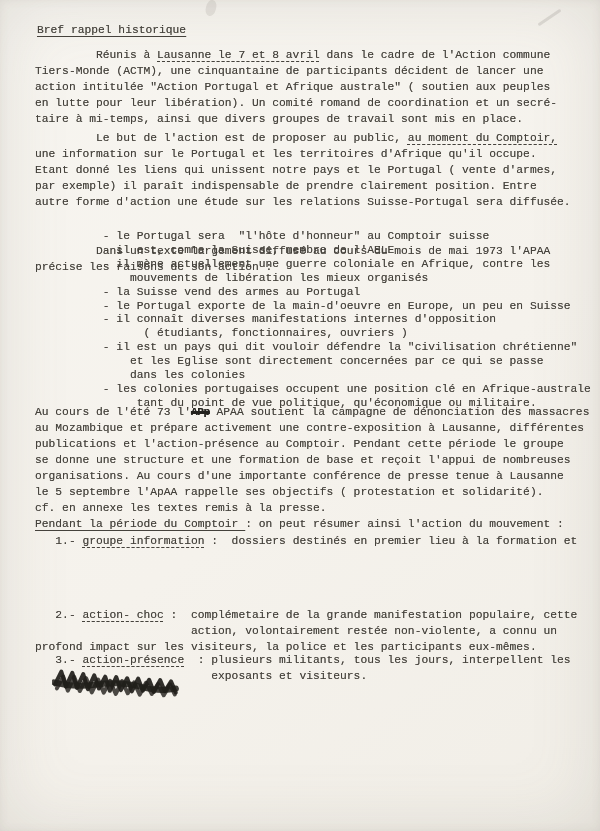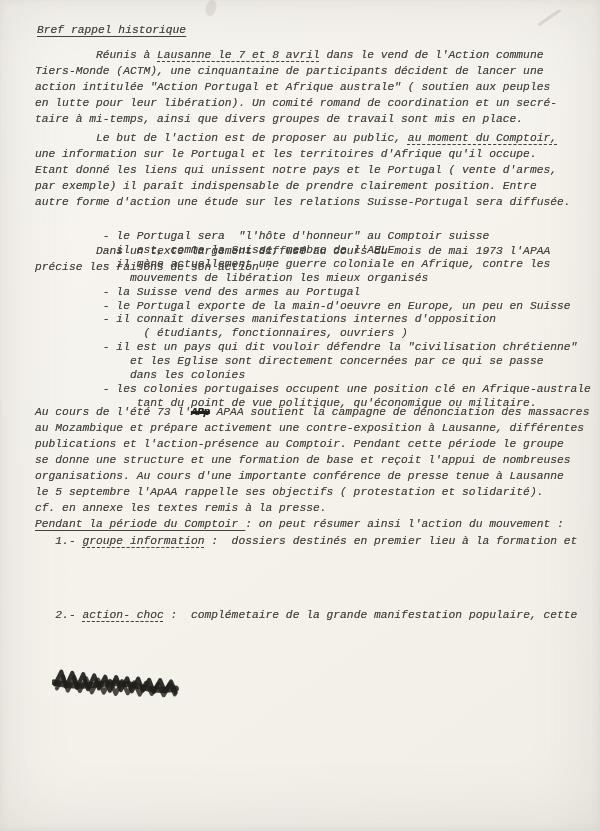--- a/index.html
+++ b/index.html
@@ -7,21 +7,20 @@
     position:relative;
     width:600px;height:831px;
     margin:0 auto;
     background:linear-gradient(145deg,#f7f5f0 0%,#f5f2ec 55%,#f1eee7 100%);
     box-shadow:inset 0 0 70px rgba(120,112,98,.16), inset 0 0 10px rgba(120,112,98,.10);
     overflow:hidden;
     font-family:"Liberation Mono","DejaVu Sans Mono",monospace;
     font-size:11.3px;
     color:#45423c;
     text-shadow:0 0 .4px rgba(60,56,50,.55);
-    font-style:italic;
   }
   .blk{position:absolute;left:35px;white-space:pre;line-height:16px;}
   .blk.tight{line-height:13.9px;}
   .u-solid{text-decoration:underline;text-decoration-thickness:1.2px;text-underline-offset:3px;}
   .u-dash{text-decoration:underline dashed;text-decoration-thickness:1.1px;text-underline-offset:3px;text-align:right;}
   .strike{
     font-weight:bold;color:#23211d;
     text-decoration:line-through;text-decoration-thickness:3px;
     letter-spacing:-.5px;
   }
@@ -34,21 +33,21 @@
 </head>
 <body>
 
 <div class="page">
 
   <div class="smudge" id="smudge-top-center"></div>
   <div class="smudge" id="smudge-top-right"></div>
 
   <div class="blk title" style="left:37px;top:22px;"><span class="u-solid">Bref rappel historique</span></div>
 
-  <div class="blk" style="top:47px;"><span>         Réunis à </span><span class="u-dash">Lausanne le 7 et 8 avril</span><span> dans le vend de l'Action commune</span><div>Tiers-Monde (ACTM), une cinquantaine de participants décident de lancer une
+  <div class="blk" style="top:47px;"><span>         Réunis à </span><span class="u-dash">Lausanne le 7 et 8 avril</span><span> dans le cadre de l'Action commune</span><div>Tiers-Monde (ACTM), une cinquantaine de participants décident de lancer une
 action intitulée "Action Portugal et Afrique australe" ( soutien aux peuples
 en lutte pour leur libération). Un comité romand de coordination et un secré-
 taire à mi-temps, ainsi que divers groupes de travail sont mis en place.</div></div>
 
   <div class="blk" style="top:130px;"><span>         Le but de l'action est de proposer au public, </span><span class="u-dash">au moment du Comptoir,</span><div>une information sur le Portugal et les territoires d'Afrique qu'il occupe.
 Etant donné les liens qui unissent notre pays et le Portugal ( vente d'armes,
 par exemple) il paraît indispensable de prendre clairement position. Entre
 autre forme d'action une étude sur les relations Suisse-Portugal sera diffusée.</div></div>
 
   <div class="blk" style="top:199px;margin-top:44px;"><span>         Dans un texte largement diffusé au cours du mois de mai 1973 l'APAA
@@ -72,22 +71,24 @@
 publications et l'action-présence au Comptoir. Pendant cette période le groupe
 se donne une structure et une formation de base et reçoit l'appui de nombreuses
 organisations. Au cours d'une importante conférence de presse tenue à Lausanne
 le 5 septembre l'ApAA rappelle ses objectifs ( protestation et solidarité).
 cf. en annexe les textes remis à la presse.</div></div>
 
   <div class="blk" style="top:516px;"><span class="u-solid">Pendant la période du Comptoir </span><span>: on peut résumer ainsi l'action du mouvement :</span></div>
 
   <div class="blk" style="top:534px;line-height:15.8px;"><span>   1.- </span><span class="u-dash">groupe information</span><span> :  dossiers destinés en premier lieu à la formation et</span></div>
 
-  <div class="blk" style="top:608px;line-height:15.8px;"><span>   2.- </span><span class="u-dash">action- choc</span><span> :  complémetaire de la grande manifestation populaire, cette</span></div>
+  <div class="blk" style="top:608px;line-height:15.8px;"><span>   2.- </span><span class="u-dash">action- choc</span><span> :  complémetaire de la grande manifestation populaire, cette</span><div>                       action, volontairement restée non-violente, a connu un
+profond impact sur les visiteurs, la police et les participants eux-mêmes.</div></div>
 
+  <div class="blk" style="top:653px;line-height:15.8px;"><span>   3.- </span><span class="u-dash">action-présence</span><span>  : plusieurs militants, tous les jours, interpellent les</span><div>                          exposants et visiteurs.</div></div>
 
   <div class="scribble">
     <svg width="130" height="30" viewBox="0 0 130 30">
       <g fill="none" stroke="#201e1a" stroke-linecap="round" stroke-linejoin="round">
         <path stroke-width="4" opacity="0.92" d="M3,18 L9,5 L14,20 L20,6 L25,21 L31,7 L36,22 L42,8 L47,21 L53,9 L58,23 L64,9 L69,22 L75,10 L80,23 L86,10 L91,22 L97,11 L102,23 L108,11 L113,22 L119,12 L124,23"></path>
         <path stroke-width="4" opacity="0.8" d="M5,22 L11,10 L16,24 L22,10 L28,24 L34,11 L40,25 L46,12 L52,25 L58,13 L64,26 L70,13 L76,25 L82,14 L88,26 L94,14 L100,25 L106,15 L112,26 L118,15 L123,25"></path>
         <path stroke-width="6" opacity="0.85" d="M2,16 Q22,21 45,17 T88,18 T124,19"></path>
       </g>
     </svg>
   </div>

